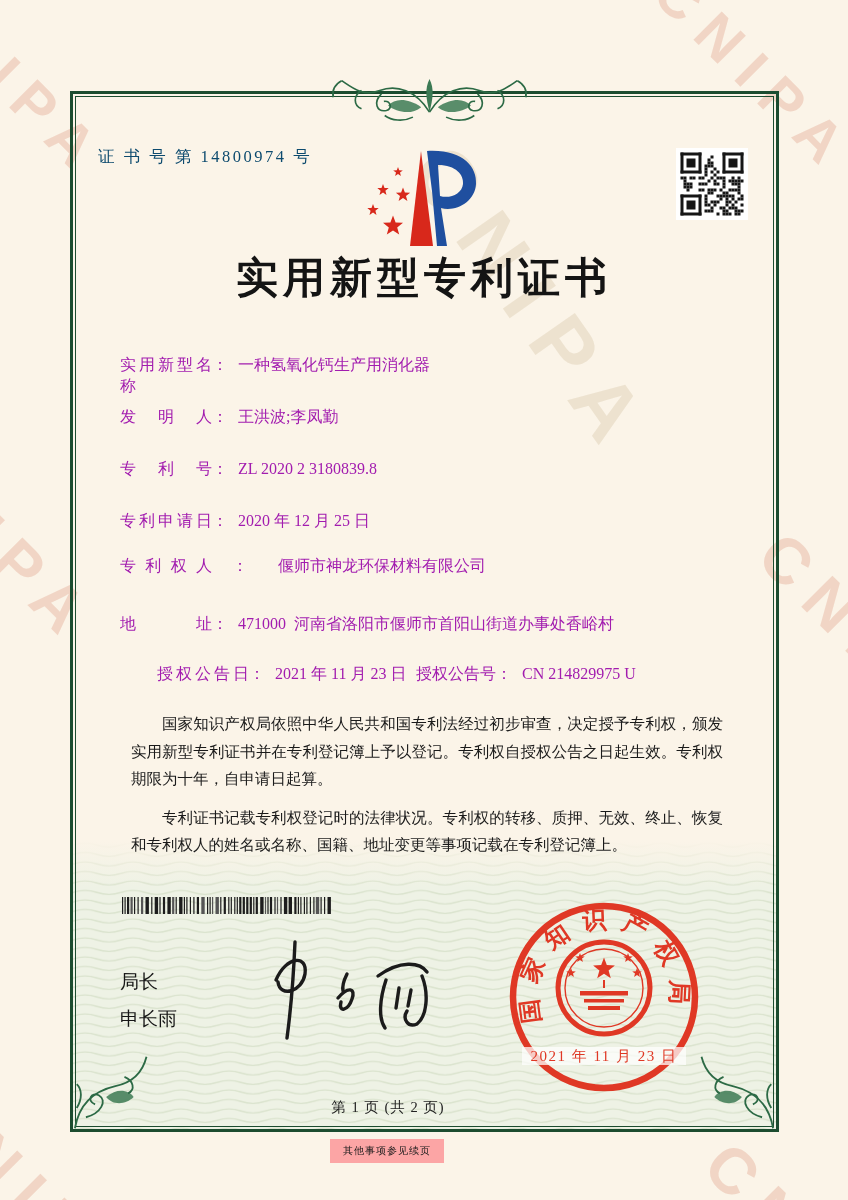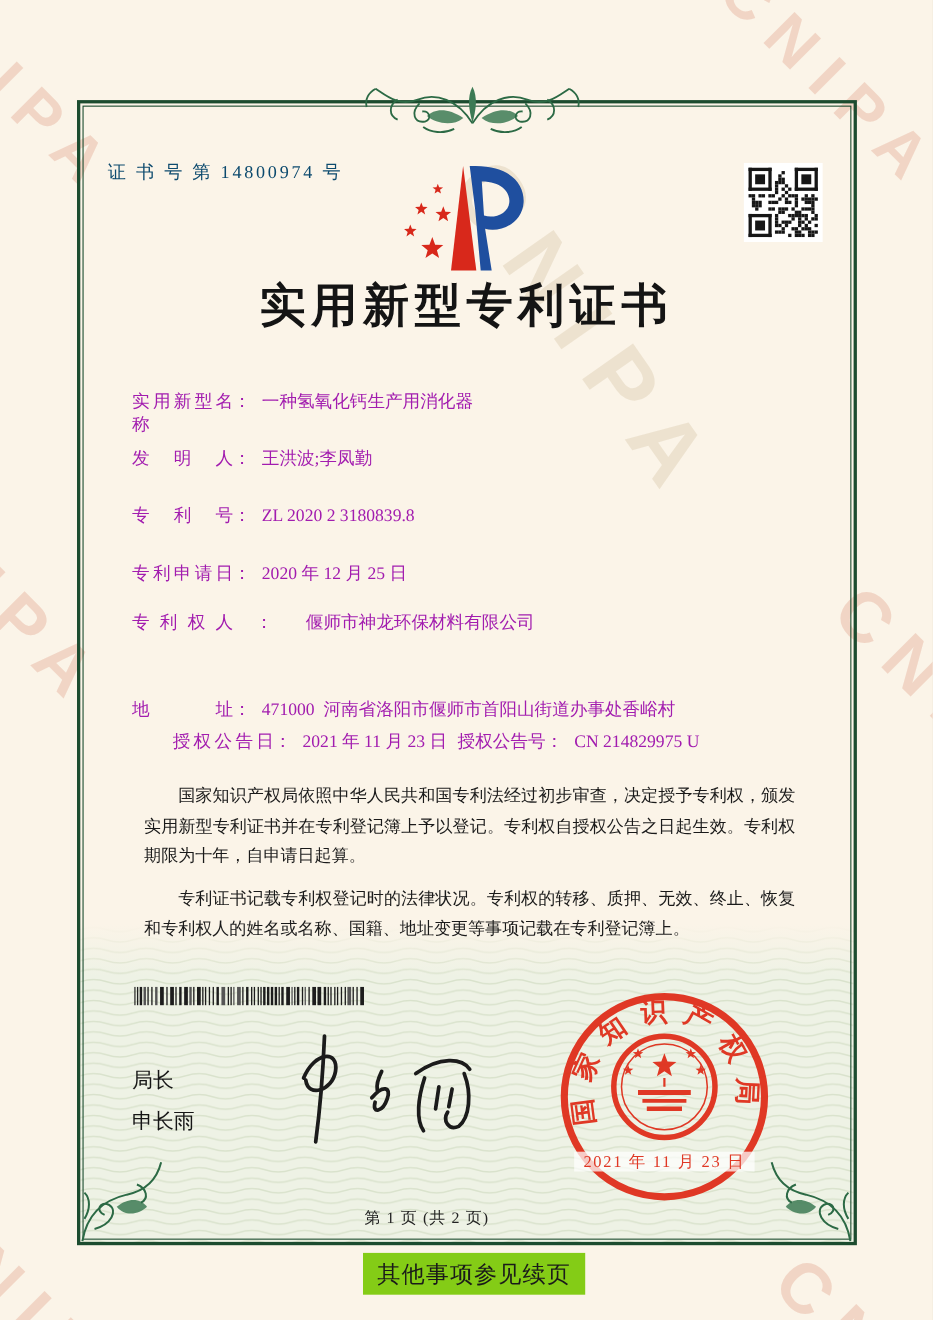--- a/index.html
+++ b/index.html
@@ -29,21 +29,21 @@
   .row .val{margin-left:10px;white-space:pre;}
 
   .body-text{left:120px;top:699px;width:614px;font-size:15.5px;line-height:27.5px;
              text-align:justify;color:#1a1a1a;z-index:6;}
   .body-text p{margin:11px;text-indent:2em;}
 
   .sig-title{left:120px;top:969px;font-size:19px;color:#161616;z-index:6;}
   .sig-name{left:120px;top:1006px;font-size:19px;color:#161616;z-index:6;}
 
   .page-num{left:70px;top:1098px;width:636px;text-align:center;font-size:14.5px;color:#222;z-index:6;letter-spacing:1px;}
-  .footer-note{left:330px;top:1139px;background:#84cc16;padding:5px 13px;font-size:21px;color:#1a1a1a;z-index:6;letter-spacing:1px;text-align:center;}
+  .footer-note{left:330px;top:1139px;background:#fca5a5;padding:5px 13px;font-size:10px;color:#1a1a1a;z-index:6;letter-spacing:1px;text-align:center;}
 
   svg{display:block;}
   .z1{z-index:1;} .z4{z-index:4;} .z6{z-index:6;}
 </style>
 </head>
 <body>
 
 <div class="page">
 
   <div class="wm wm-pink" style="left:-60px;top:-38px;">CNIPA</div>
@@ -276,21 +276,21 @@
   <div class="abs row" style="top:511px;">
     <span class="lbl">专利申请日</span>
       <span>：</span>
       <span class="val">2020 年 12 月 25 日</span>
   </div>
   <div class="abs row" style="top:556px;gap:20px;">
     <span class="lbl">专利权人</span>
       <span>：</span>
       <span class="val">偃师市神龙环保材料有限公司</span>
   </div>
-  <div class="abs row" style="top:635px;align-items:center;">
+  <div class="abs row" style="top:614px;align-items:center;">
     <span class="lbl">地址</span>
       <span>：</span>
       <span class="val">471000  河南省洛阳市偃师市首阳山街道办事处香峪村</span>
   </div>
 
   <div class="abs row" style="top:664px;margin-left:37px;">
     <span class="lbl">授权公告日</span>
       <span>：</span>
       <span class="val">2021 年 11 月 23 日</span>
   </div>

